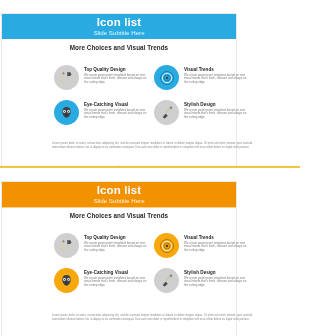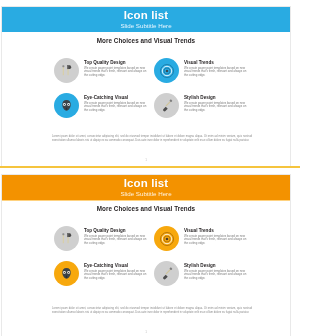--- a/index.html
+++ b/index.html
@@ -16,22 +16,22 @@
     width:300px;
     height:166px;
     background:#ffffff;
     overflow:hidden;
     box-sizing:border-box;
   }
   .slide.second{height:170px;}
 
   .slide-inner{
     position:absolute;
-    left:1px;top:6px;
-    width:290px;
+    left:1px;top:13px;
+    width:236px;
     height:163px;
     background:#ffffff;
     border:1px solid #e9e9e9;
     box-sizing:border-box;
   }
   .slide.second .slide-inner{height:167px;}
 
   
   .title-band{
     position:absolute;

